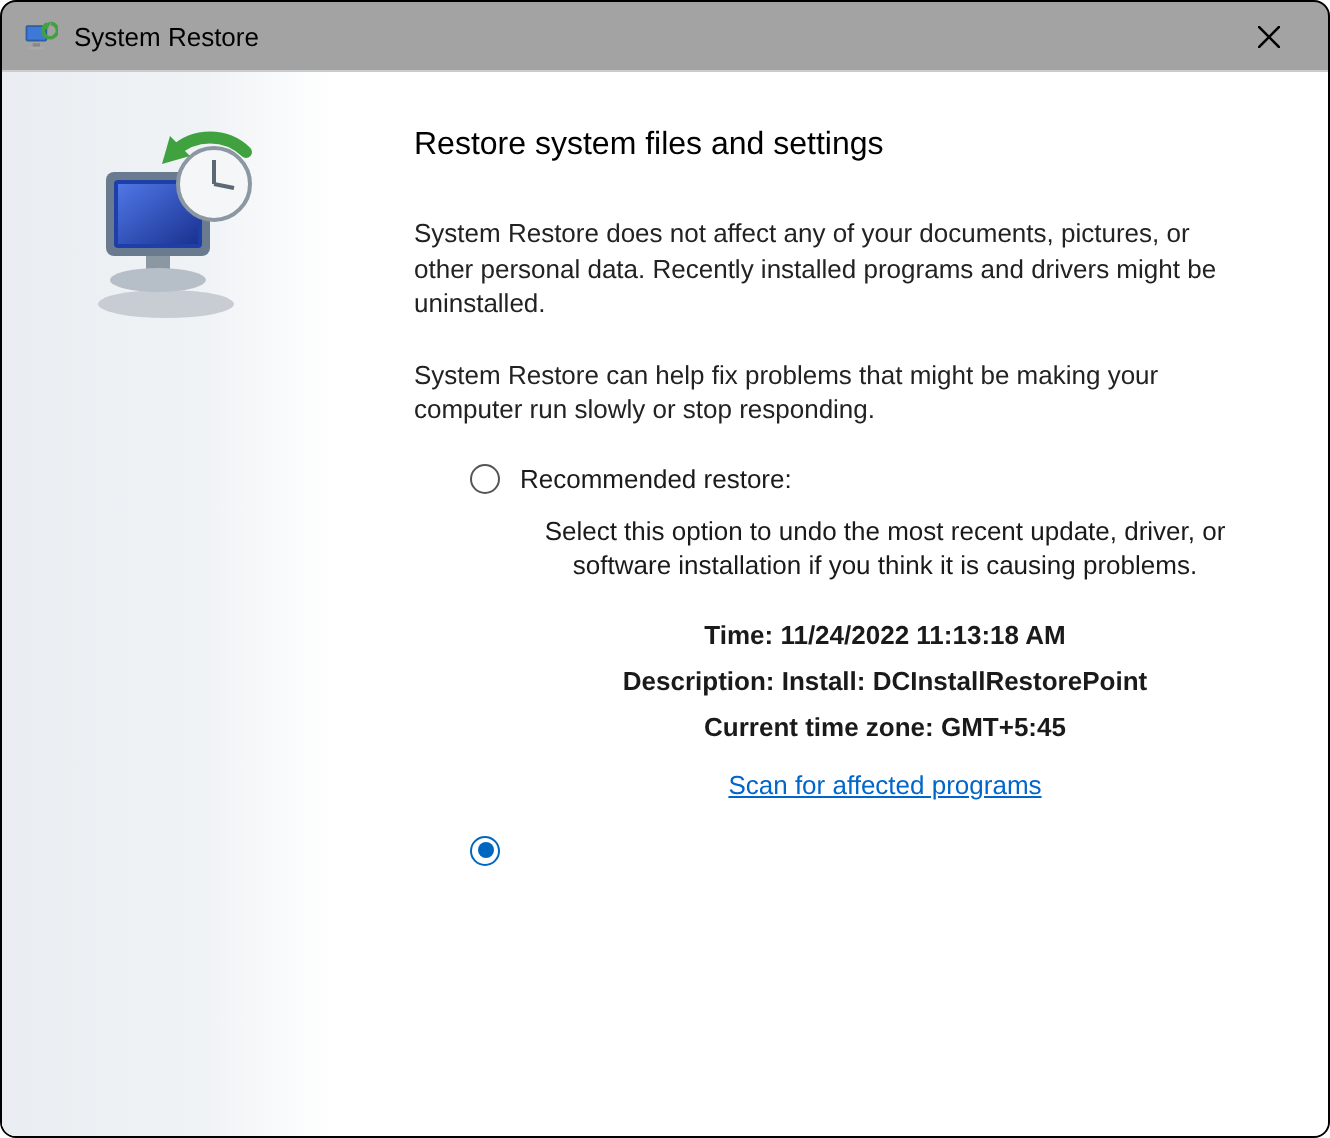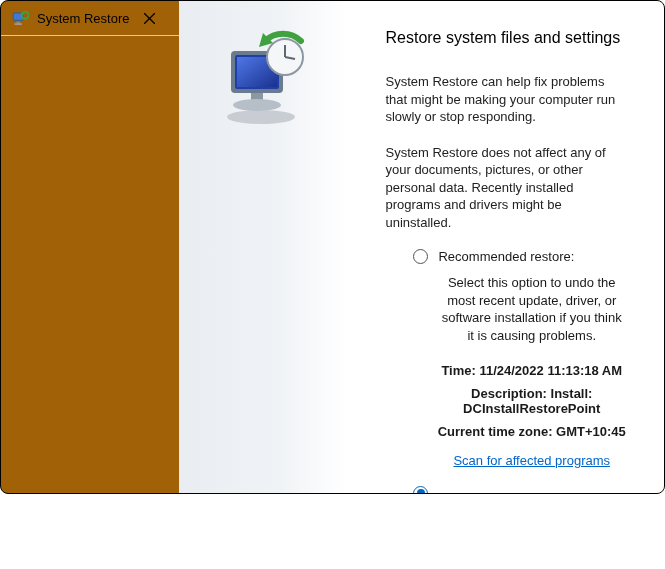--- a/index.html
+++ b/index.html
@@ -7,26 +7,26 @@
     font-family: "Segoe UI", Tahoma, sans-serif;
     font-size: 13px;
     color: #000;
     background: #fff;
     width: 665px;
     height: 569px;
     overflow: hidden;
   }
   .window {
     width: 665px;
-    height: 494px;
+    height: 569px;
     border: 1px solid #000;
     border-radius: 8px;
-    background: #a16207;
-    display: flex;
-    flex-direction: row;
+    background: #a3a3a3;
+    display: flex;
+    flex-direction: column;
     overflow: hidden;
   }
   .titlebar {
     height: 35px;
     display: flex;
     align-items: center;
     padding: 0 10px;
     border-bottom: 1px solid #ccc;
   }
   .title-icon {
@@ -207,34 +207,34 @@
           <line x1="72" y1="28" x2="72" y2="16" stroke="#5b6876" stroke-width="2"></line>
           <line x1="72" y1="28" x2="82" y2="30" stroke="#5b6876" stroke-width="2"></line>
           <path d="M52 12 A26 26 0 0 1 88 12" fill="none" stroke="#3fa23f" stroke-width="6" stroke-linecap="round"></path>
           <polygon points="50,4 46,18 60,14" fill="#3fa23f"></polygon>
         </svg>
       </div>
     </div>
 
     <div class="content">
       <div class="heading">Restore system files and settings</div>
+      <p class="para">System Restore does not affect any of your documents, pictures, or other personal data. Recently installed programs and drivers might be uninstalled.</p>
       <p class="para">System Restore can help fix problems that might be making your computer run slowly or stop responding.</p>
-      <p class="para">System Restore does not affect any of your documents, pictures, or other personal data. Recently installed programs and drivers might be uninstalled.</p>
 
       <div class="options">
 
         <div class="radio-row">
           <span class="radio"></span>
           <span>Recommended restore:</span>
         </div>
         <p class="option-desc">Select this option to undo the most recent update, driver, or software installation if you think it is causing problems.</p>
 
         <p class="detail-line">Time: 11/24/2022 11:13:18 AM</p>
         <p class="detail-line">Description: Install: DCInstallRestorePoint</p>
-        <p class="detail-line">Current time zone: GMT+10:45</p>
+        <p class="detail-line">Current time zone: GMT+5:45</p>
 
         <a class="link">Scan for affected programs</a>
 
         <div class="radio-row">
           <span class="radio selected">
               <span class="radio-dot"></span>
             </span>
         </div>
 
       </div>

